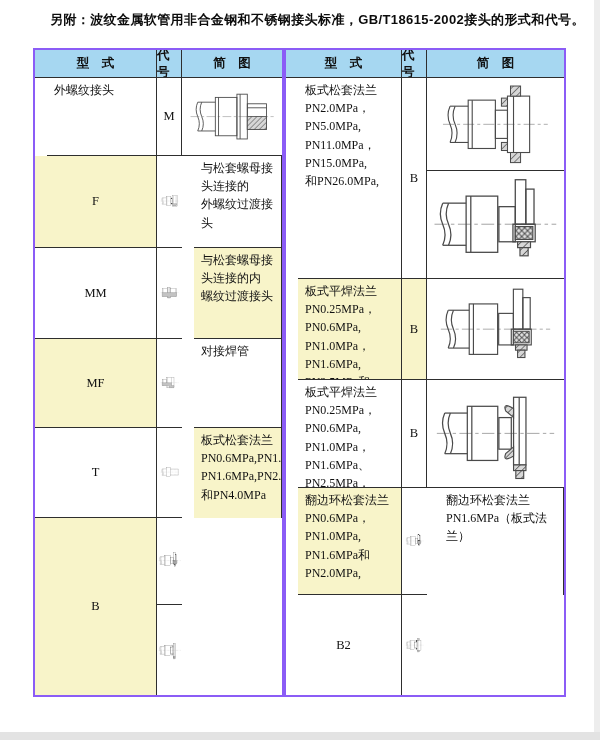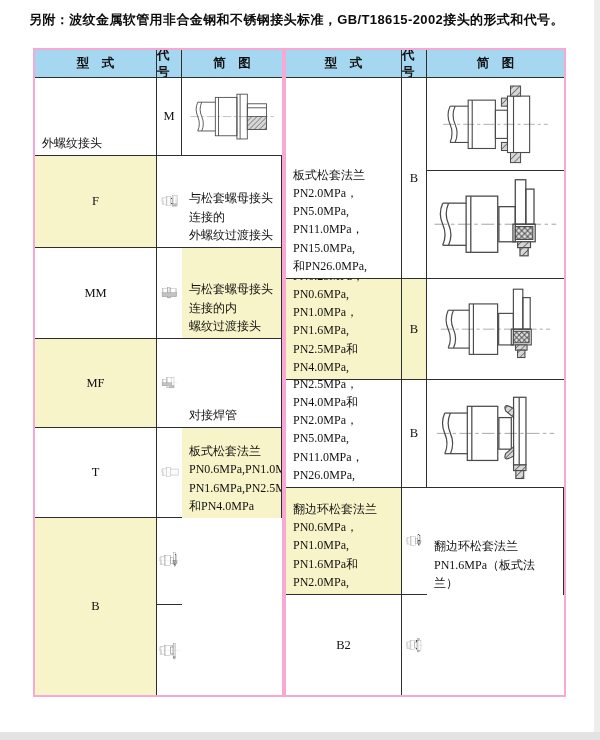--- a/index.html
+++ b/index.html
@@ -1,33 +1,33 @@
 <!DOCTYPE html>
 <html><head>
 <meta charset="utf-8">
 <style>
   html,body{margin:0;padding:0;background:#fff;}
   .page{position:relative;width:600px;height:740px;background:#ffffff;overflow:hidden;
         font-family:"Liberation Serif","DejaVu Serif",serif;color:#111;}
-  .title{position:absolute;top:11px;left:29px;width:540px;
+  .title{position:absolute;top:11px;left:50px;width:540px;
          font-family:"Liberation Sans","DejaVu Sans",sans-serif;
          font-weight:bold;font-size:13px;letter-spacing:.4px;color:#0c0c0c;}
   .tbl{position:absolute;top:48px;height:649px;box-sizing:border-box;
-       border:2px solid #f9a8d4;background:#fff;display:grid;}
+       border:2px solid #8b5cf6;background:#fff;display:grid;}
   .tbl.left{left:33px;width:251px;grid-template-columns:122px 25px 1fr;
             grid-template-rows:28px 78px 92px 91px 89px 90px 1fr;}
   .tbl.right{left:284px;width:282px;grid-template-columns:116px 25px 1fr;
              grid-template-rows:28px 201px 101px 108px 107px 1fr;}
   .c{box-sizing:border-box;border-right:1px solid #2e2e2e;border-bottom:1px solid #2e2e2e;
      overflow:hidden;background:#fff;}
   .ce{border-right:none;}
   .cb{border-bottom:none;}
   .hd{background:#a6d7f1;display:flex;align-items:center;justify-content:center;
       font-weight:bold;font-size:12.5px;color:#101010;}
-  .tc{display:flex;align-items:flex-end;padding:3px 5px 3px 7px;}
+  .tc{display:flex;align-items:flex-start;padding:3px 5px 3px 7px;margin-left:12px;}
   .tc .txt{font-size:12px;line-height:1.52;white-space:pre-line;}
   .cc{display:flex;align-items:center;justify-content:center;
       font-size:12.5px;font-family:"Liberation Serif","DejaVu Serif",serif;}
   .dc{display:flex;align-items:center;justify-content:center;padding:2px;}
   .dcol{display:flex;flex-direction:column;padding:0;}
   .sub{display:flex;align-items:center;justify-content:center;box-sizing:border-box;width:100%;}
   .sub.first{border-bottom:1px solid #2e2e2e;}
   .tbl.left .sub.first{height:87px;}
   .tbl.left .sub.secnd{flex:1;}
   .tbl.right .sub.first{height:93px;}

